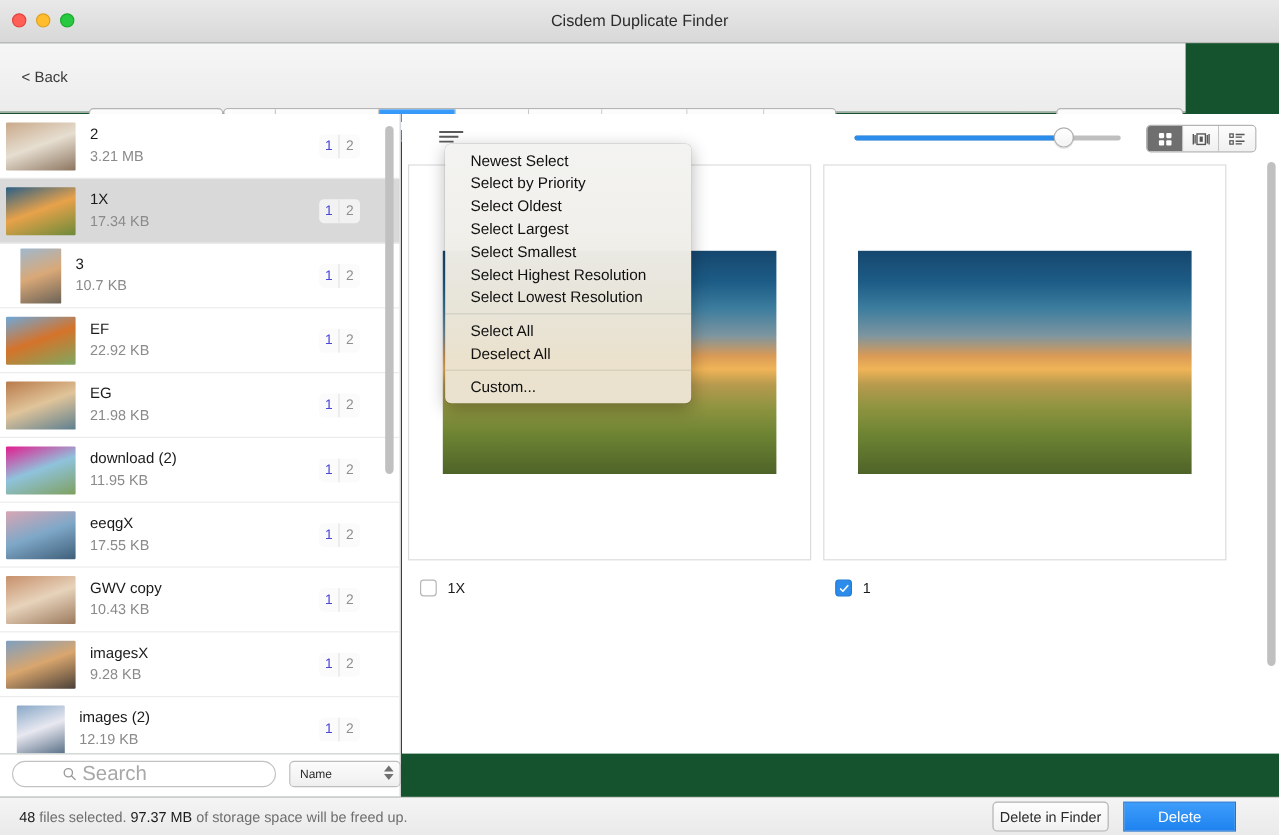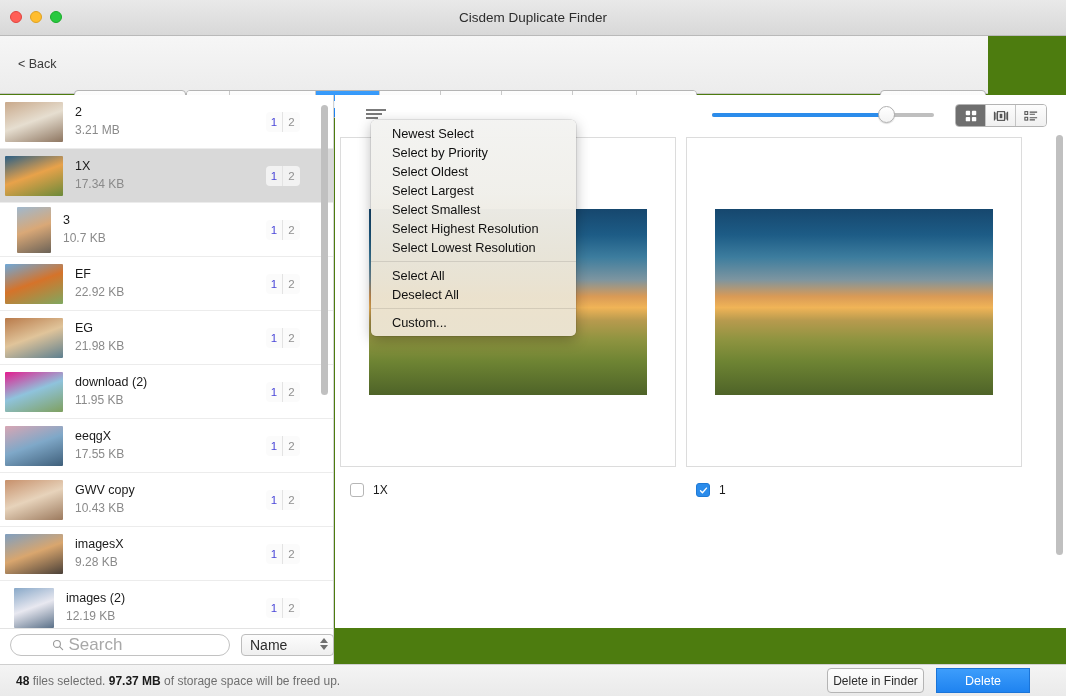--- a/index.html
+++ b/index.html
@@ -6,21 +6,21 @@
   html, body {
     width: 1066px; height: 696px;
     font-family: "Liberation Sans", sans-serif;
     background: #ffffff;
     overflow: hidden;
     -webkit-font-smoothing: antialiased;
   }
   #app {
     position: relative;
     width: 1066px; height: 696px;
-    background: #4d7c0f;
+    background: #14532d;
     padding-left: 12px;
   }
 
   
   .titlebar {
     position: absolute; left: 0; top: 0; width: 1066px; height: 36px;
     background: linear-gradient(to bottom, #e9e9e9 0%, #d8d8d8 100%);
     border-bottom: 1px solid #b9b9b9;
   }
   .traffic {
@@ -156,21 +156,21 @@
     font-size: 17px; color: #9a9a9a; width: 120px;
     font-family: "Liberation Sans", sans-serif;
   }
   .search-input::placeholder { color: #a8a8a8; }
   .sort-select {
     position: absolute; left: 241px; top: 5px; width: 93px; height: 22px;
     background: linear-gradient(to bottom, #fcfcfc, #efefef);
     border: 1px solid #bdbdbd; border-radius: 4px;
     display: flex; align-items: center; cursor: default;
   }
-  .sort-label { font-size: 14px; color: #2b2b2b; margin-left: 8px; }
+  .sort-label { font-size: 10px; color: #2b2b2b; margin-left: 8px; }
   .stepper {
     position: absolute; right: 5px; top: 3px;
     display: flex; flex-direction: column; gap: 2px; align-items: center;
   }
   .st-up, .st-dn { width: 0; height: 0; border-left: 4px solid transparent; border-right: 4px solid transparent; }
   .st-up { border-bottom: 5px solid #707070; }
   .st-dn { border-top: 5px solid #707070; }
 
   
   .content {
@@ -273,21 +273,21 @@
   
   .statusbar {
     position: absolute; left: 0; top: 664px; width: 1066px; height: 32px;
     background: linear-gradient(to bottom, #f4f4f4, #eaeaea);
     border-top: 1px solid #cfcfcf;
   }
   .status-text {
     position: absolute; left: 16px; top: 9px;
     font-size: 12px; color: #6e6e6e;
   }
-  .status-text b { color: #1a1a1a; font-weight: bold; }
+  .status-text b { color: #1a1a1a; font-weight: normal; }
   .btn-delete-finder {
     position: absolute; left: 827px; top: 668px;
     width: 97px; height: 25px;
     background: linear-gradient(to bottom, #fdfdfd, #f1f1f1);
     border: 1px solid #b4b4b4; border-radius: 4px;
     font-size: 12px; color: #2b2b2b;
     display: flex; align-items: center; justify-content: center;
     cursor: default;
   }
   .btn-delete {

